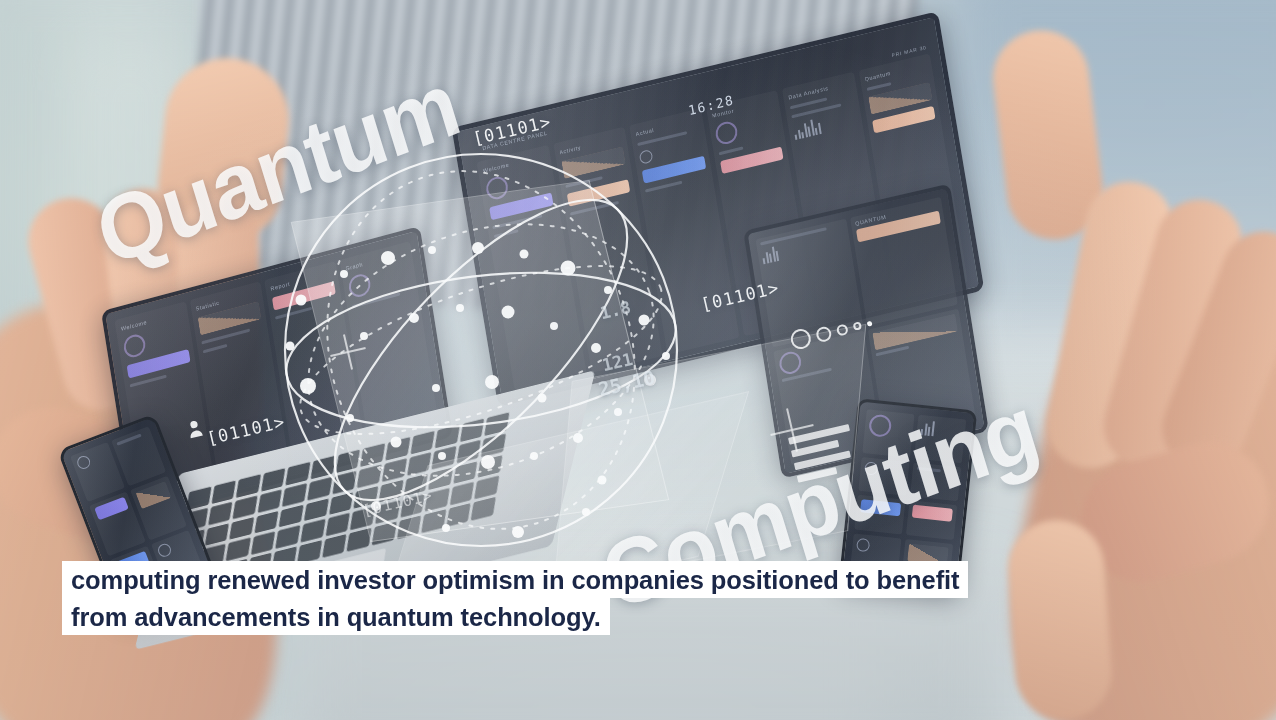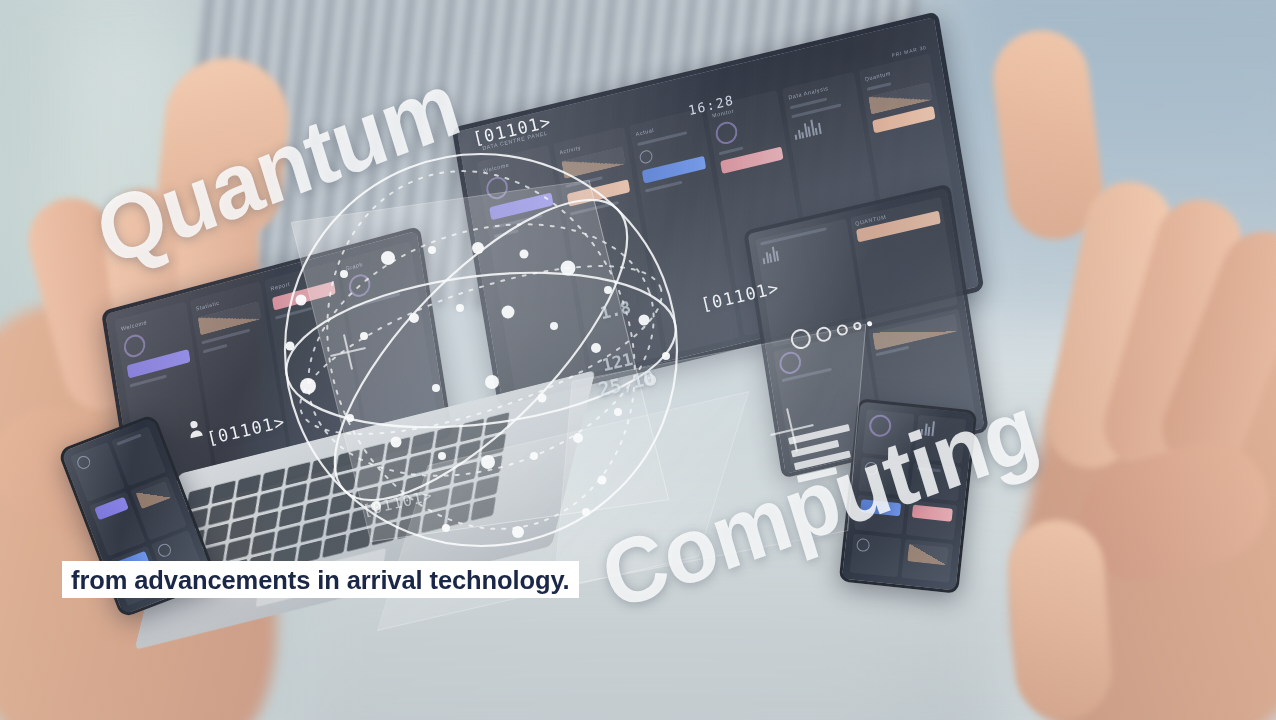--- a/index.html
+++ b/index.html
@@ -684,16 +684,17 @@
   <div class="barcode">
     <i></i>
       <i></i>
       <i></i>
       <i></i>
   </div>
 
   <div class="haze"></div>
 
   <div class="caption">
-    <div class="cap-line">from advancements in arrival technology.</div>
+    <div class="cap-line">computing renewed investor optimism in companies positioned to benefit</div>
+    <div class="cap-line">from advancements in quantum technology.</div>
   </div>
 
 </div>
 
 </body></html>

